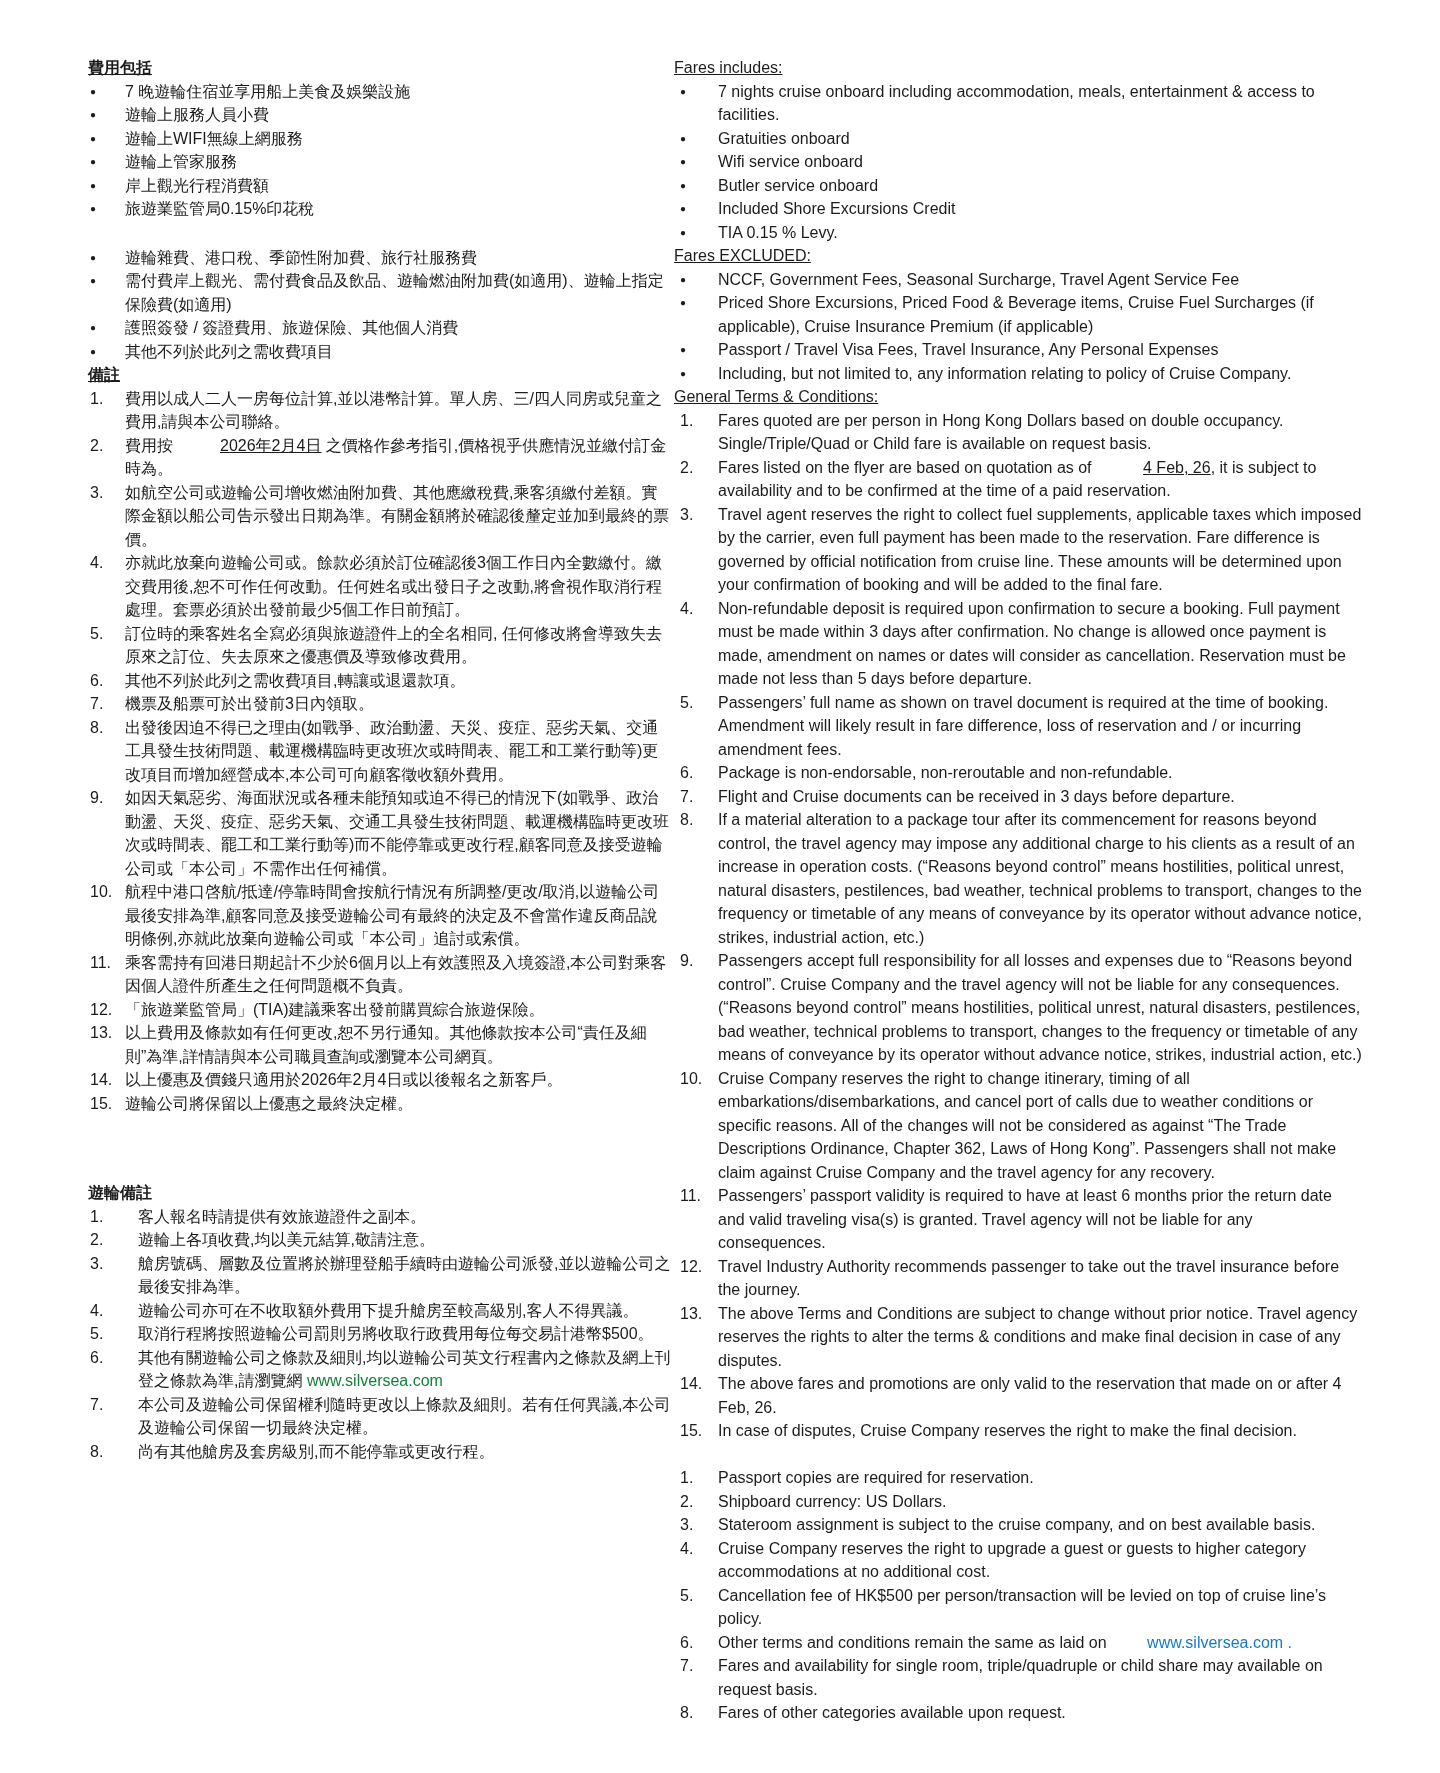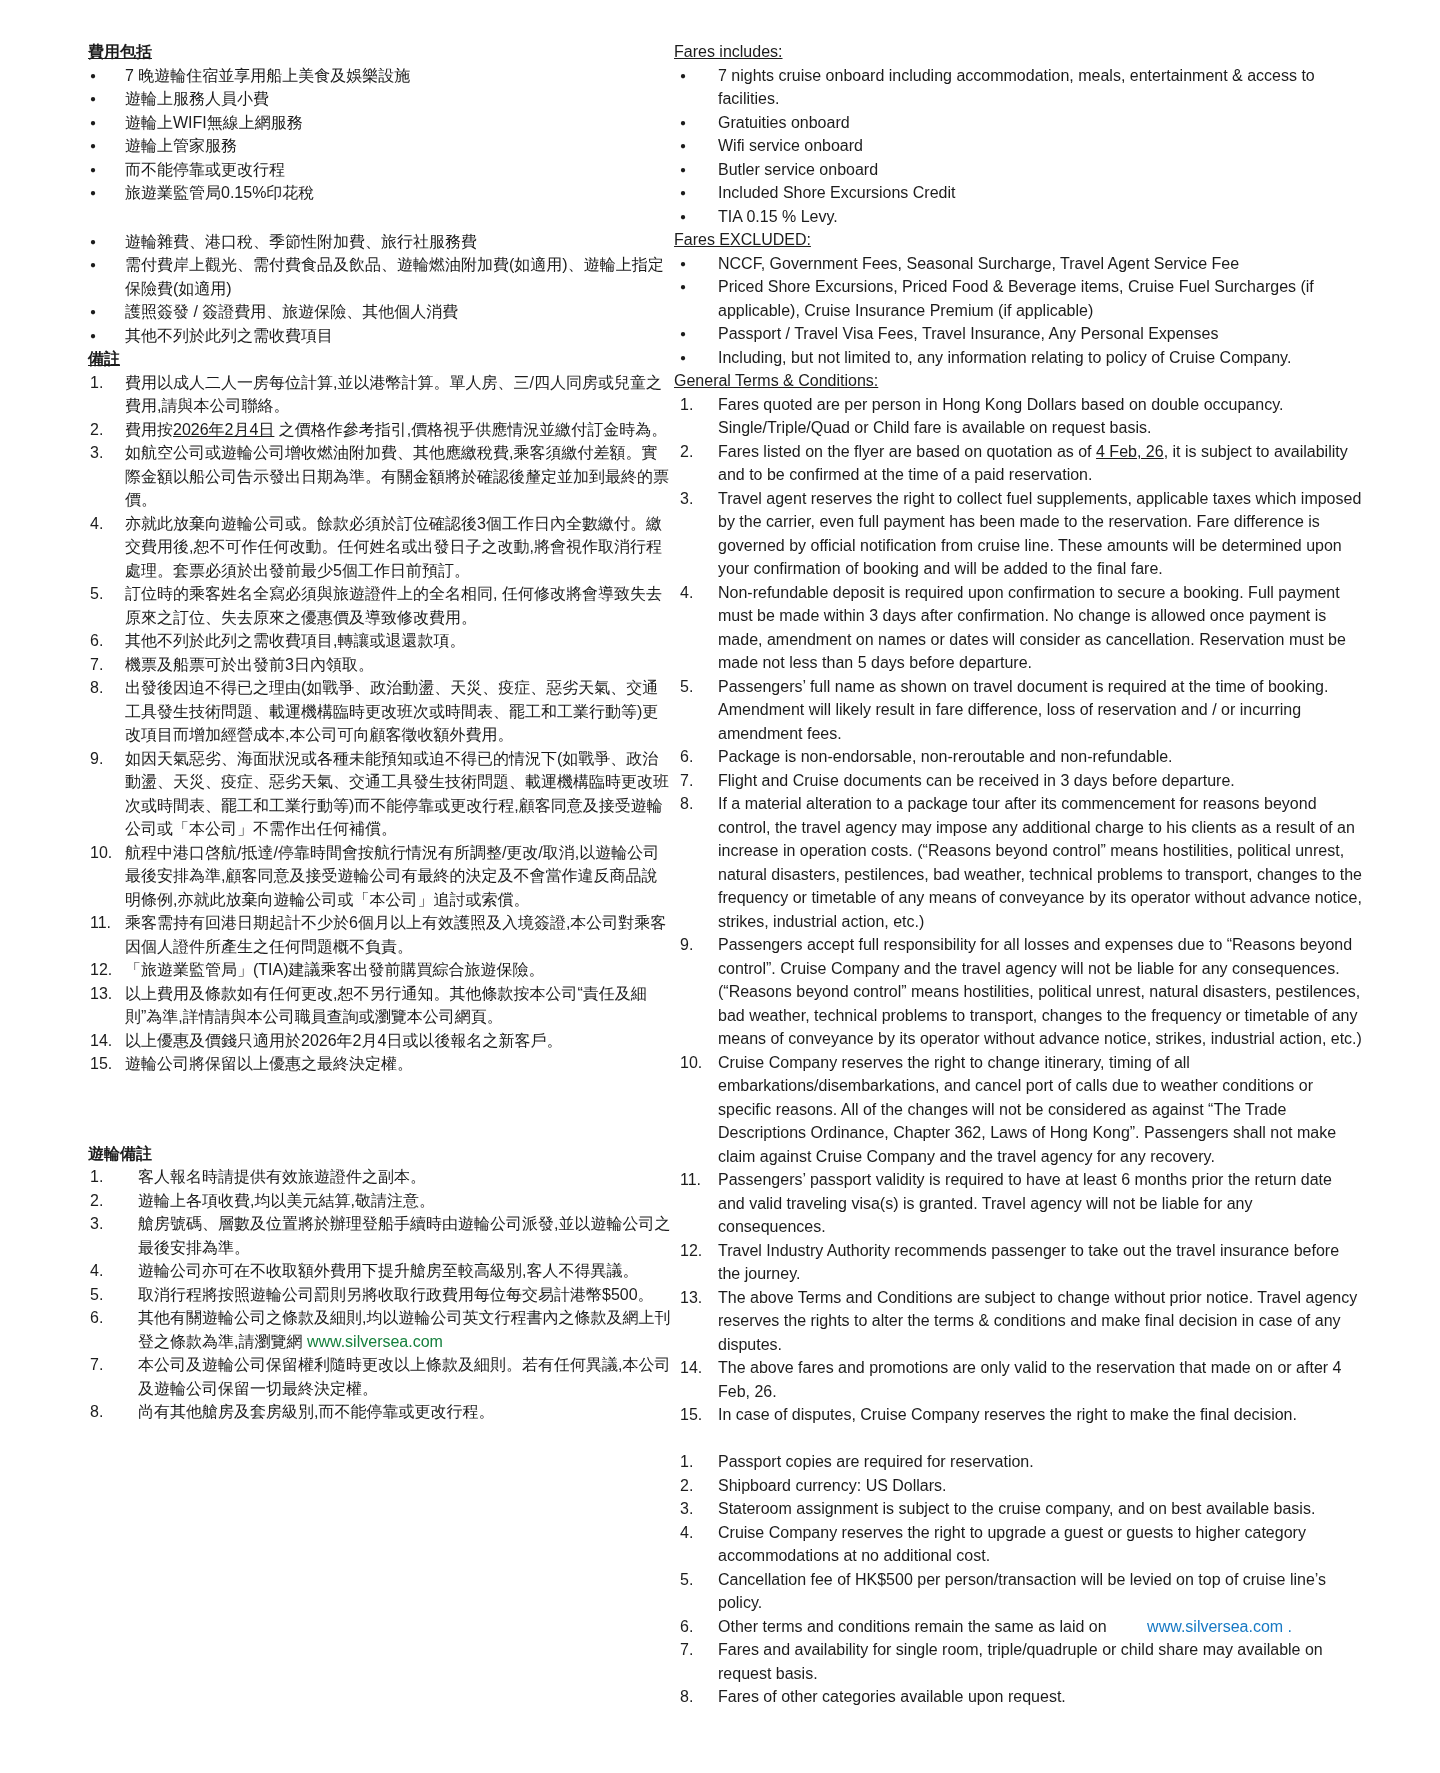--- a/index.html
+++ b/index.html
@@ -3,36 +3,36 @@
 <meta charset="utf-8">
 <title>Cruise Terms &amp; Conditions</title>
 <style>
   html,body{margin:0;padding:0;}
   body{
     width:1440px;height:1773px;background:#ffffff;overflow:hidden;
     font-family:"Liberation Sans","DejaVu Sans",sans-serif;
     font-size:16px;line-height:23.5px;color:#1c1c1c;
     -webkit-font-smoothing:antialiased;
   }
-  .page{display:flex;gap:2px;padding:40px 78px 0 88px;box-sizing:border-box;}
+  .page{display:flex;gap:2px;padding:56px 78px 0 88px;box-sizing:border-box;}
   .col{flex:none;}
   .col-left{width:584px;}
   .col-right{width:688px;}
   .hline{white-space:nowrap;}
   .h{color:#1c1c1c;}
   .h.und{text-decoration:underline;}
   .h.zh{font-weight:bold;}
   .li{display:flex;align-items:flex-start;}
   .marker{flex:none;box-sizing:border-box;}
   .col-left .marker{width:37px;padding-left:2px;}
   .col-left .list-cruise .marker{width:50px;}
   .col-right .marker{width:44px;padding-left:6px;}
   .marker.b{font-size:10px;line-height:23.5px;}
   .content{flex:1;min-width:0;}
-  .u{text-decoration:underline;}
+  .u{text-decoration:underline;margin-left:47px;}
   .link{text-decoration:none;cursor:pointer;}
   .gap1{height:25px;}
   .gap3{height:66px;}
   .gap1r{height:23.5px;}
 </style>
 </head>
 <body>
 
 <div class="page">
 
@@ -54,21 +54,21 @@
           <div class="li">
             <span class="marker b">●</span>
             <div class="content">遊輪上WIFI無線上網服務</div>
           </div>
           <div class="li">
             <span class="marker b">●</span>
             <div class="content">遊輪上管家服務</div>
           </div>
           <div class="li">
             <span class="marker b">●</span>
-            <div class="content">而不能停靠或更改行程</div>
+            <div class="content">岸上觀光行程消費額</div>
           </div>
           <div class="li">
             <span class="marker b">●</span>
             <div class="content">旅遊業監管局0.15%印花稅</div>
           </div>
         </div>
     </section>
 
     <div class="gap1"></div>
 

